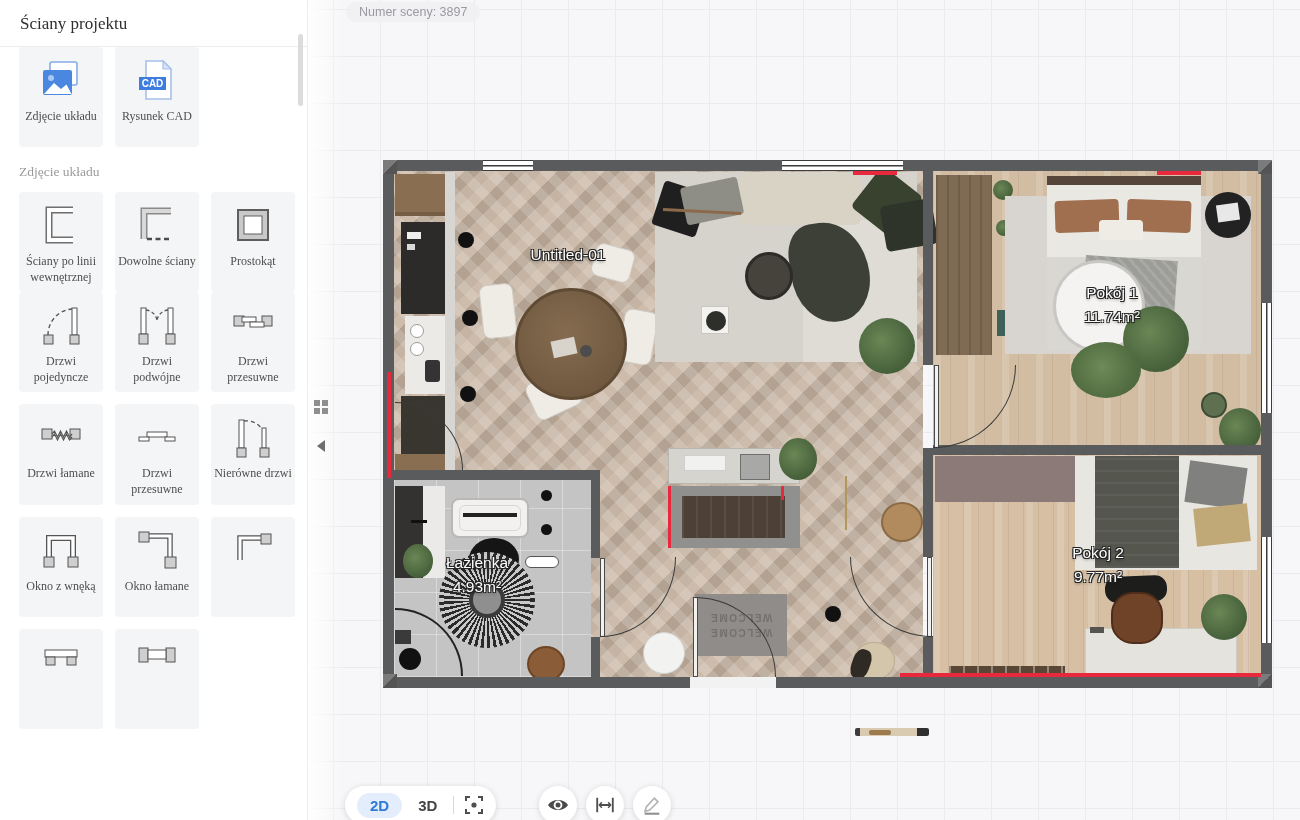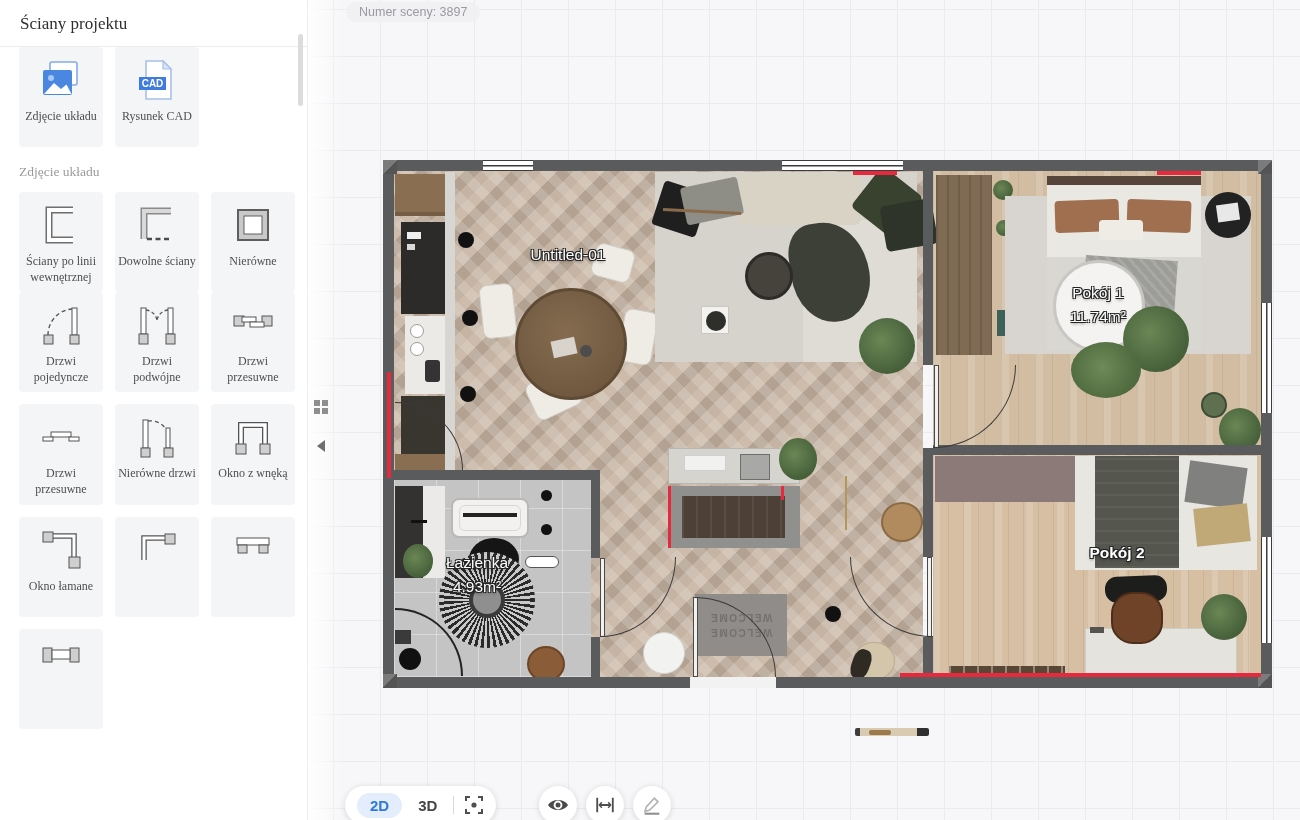--- a/index.html
+++ b/index.html
@@ -152,21 +152,21 @@
           </span>
           <div class="tile-label">Dowolne ściany</div>
         </div>
         <div class="tile">
           <span>
             <svg width="48" height="48" viewBox="0 0 48 48">
               <rect x="9" y="9" width="30" height="30" fill="#c9c9c9" stroke="#5e5e5e" stroke-width="2"></rect>
               <rect x="15" y="15" width="18" height="18" fill="#fff" stroke="#5e5e5e" stroke-width="1"></rect>
             </svg>
           </span>
-          <div class="tile-label">Nierówne</div>
+          <div class="tile-label">Prostokąt</div>
         </div>
       </div>
 
       <div class="tiles">
         <div class="tile">
           <span>
             <svg width="48" height="48" viewBox="0 0 48 48">
               <path d="M11 34 A 26 26 0 0 1 35 8" fill="none" stroke="#555" stroke-width="1.4" stroke-dasharray="4 3"></path>
               <rect x="35" y="7" width="5" height="27" fill="#fff" stroke="#555"></rect>
               <rect x="7" y="34" width="9" height="9" fill="#cfcfcf" stroke="#555"></rect>
@@ -191,20 +191,31 @@
         <div class="tile">
           <span>
             <svg width="48" height="48" viewBox="0 0 48 48">
               <rect x="5" y="15" width="10" height="10" fill="#cfcfcf" stroke="#555"></rect>
               <rect x="33" y="15" width="10" height="10" fill="#cfcfcf" stroke="#555"></rect>
               <rect x="13" y="16" width="14" height="5" fill="#fff" stroke="#555"></rect>
               <rect x="21" y="21" width="14" height="5" fill="#fff" stroke="#555"></rect>
             </svg>
           </span>
           <div class="tile-label">Drzwi przesuwne</div>
+        </div>
+        <div class="tile">
+          <span>
+            <svg width="48" height="48" viewBox="0 0 48 48">
+              <rect x="5" y="16" width="10" height="10" fill="#cfcfcf" stroke="#555"></rect>
+              <rect x="33" y="16" width="10" height="10" fill="#cfcfcf" stroke="#555"></rect>
+              <path d="M15 21 l2.5 -3 l3 6 l3 -6 l3 6 l3 -6 l3 6 l2.5 -3" fill="none" stroke="#555" stroke-width="1.2"></path>
+              <path d="M15 24 l2.5 -3 l3 6 l3 -6 l3 6 l3 -6 l3 6 l2.5 -3" fill="none" stroke="#555" stroke-width="1.2"></path>
+            </svg>
+          </span>
+          <div class="tile-label">Drzwi łamane</div>
         </div>
         <div class="tile">
           <span>
             <svg width="48" height="48" viewBox="0 0 48 48">
               <rect x="14" y="19" width="20" height="5" fill="#fff" stroke="#555"></rect>
               <rect x="6" y="24" width="10" height="4" fill="#fff" stroke="#555"></rect>
               <rect x="32" y="24" width="10" height="4" fill="#fff" stroke="#555"></rect>
             </svg>
           </span>
           <div class="tile-label">Drzwi przesuwne</div>
@@ -452,26 +463,27 @@
     <div class="abs arc" style="left:467px;top:397px;width:83px;height:80px;border-left:1.6px solid #3a3a3a;border-bottom:1.6px solid #3a3a3a;border-bottom-left-radius:100%;"></div>
     <div class="abs leaf" style="left:217px;top:398px;width:5px;height:79px;"></div>
     <div class="abs arc" style="left:217px;top:397px;width:76px;height:80px;border-right:1.6px solid #3a3a3a;border-bottom:1.6px solid #3a3a3a;border-bottom-right-radius:100%;"></div>
     <div class="abs leaf" style="left:310px;top:437px;width:5px;height:80px;"></div>
     <div class="abs arc" style="left:312px;top:437px;width:81px;height:80px;border-top:1.6px solid #3a3a3a;border-right:1.6px solid #3a3a3a;border-top-right-radius:100%;"></div>
     <div class="abs arc" style="left:12px;top:242px;width:68px;height:68px;border-top:1.6px solid #3a3a3a;border-right:1.6px solid #3a3a3a;border-top-right-radius:100%;"></div>
 
     <div class="abs room-label" style="left:85px;top:83px;width:200px;">
       <div>Untitled-01</div>
     </div>
-    <div class="abs room-label" style="left:615px;top:121px;width:200px;">
+    <div class="abs room-label" style="left:629px;top:121px;width:200px;">
       <div>Pokój 1</div>
       <div>11.74m²</div>
     </div>
-    <div class="abs room-label" style="left:634px;top:381px;width:200px;font-weight:bold;">
+    <div class="abs room-label" style="left:615px;top:381px;width:200px;">
       <div>Pokój 2</div>
+      <div>9.77m²</div>
     </div>
     <div class="abs room-label" style="left:-1px;top:391px;width:190px;">
       <div>Łazienka</div>
       <div>4.93m²</div>
     </div>
   </div>
 
   <div style="position:absolute;left:855px;top:728px;width:74px;height:8px;background:linear-gradient(90deg,#3c3c3c 0 5px,#d9cbb2 5px 62px,#2f2f2f 62px);border-radius:2px;">
     <div style="position:absolute;left:14px;top:2px;width:22px;height:5px;background:#9c7a4e;border-radius:2px;"></div>
   </div>

